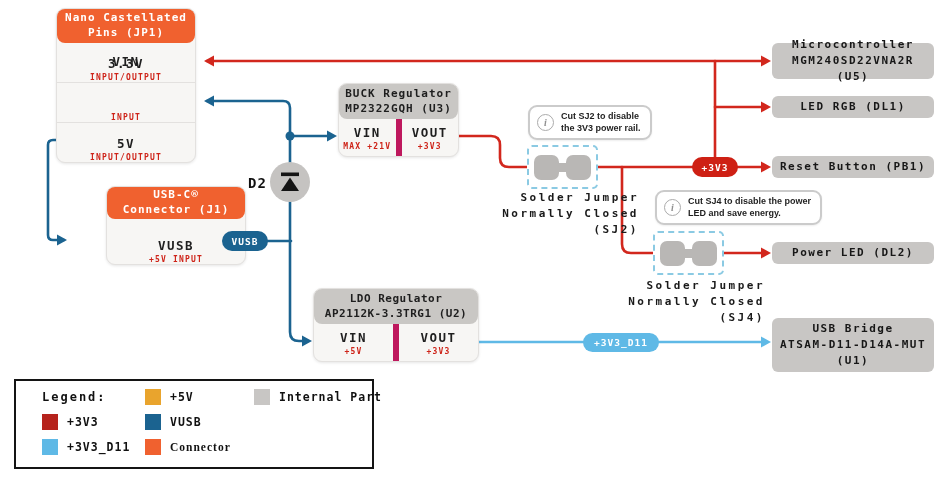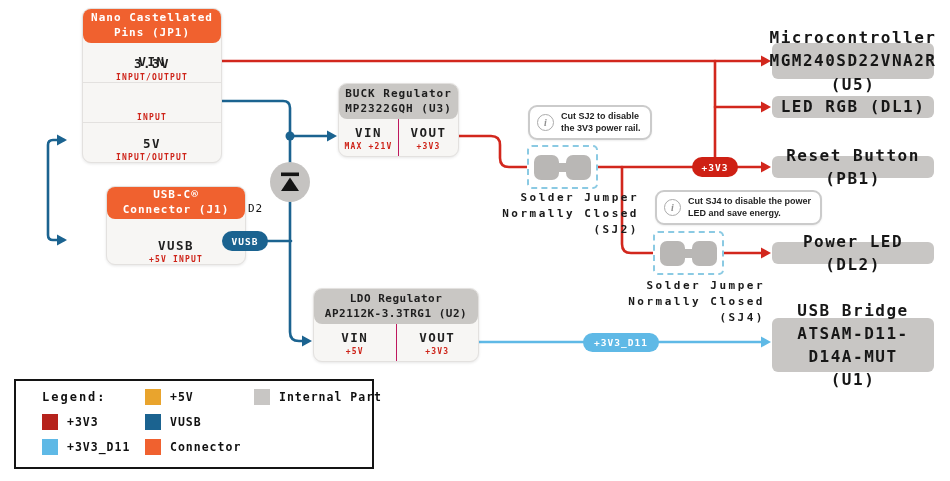--- a/index.html
+++ b/index.html
@@ -14,34 +14,34 @@
           border-radius:8px;color:#fff;font-weight:bold;font-size:11px;line-height:1.35;
           letter-spacing:1px;text-align:center;}
   .pinbox-header.gray{color:#1E1E1E;}
   .pinbox-header span{display:block;}
   .pin-row{display:flex;flex-direction:column;align-items:center;justify-content:flex-end;}
   .pin-row + .pin-row{border-top:1px solid #E3E1DF;}
   .pin-name{font-size:12.5px;font-weight:bold;color:#1F1F1F;letter-spacing:1.5px;}
   .pin-detail{font-size:8px;font-weight:bold;letter-spacing:1.2px;margin-top:2px;}
   .cells{display:flex;}
   .cell{flex:1;display:flex;flex-direction:column;align-items:center;justify-content:center;}
-  .cell + .cell{border-left:1px solid #be185d;}
+  .cell + .cell{border-left:6px solid #be185d;}
 
   
   .part{position:absolute;z-index:2;background:#C8C6C4;border-radius:6px;display:flex;
         flex-direction:column;align-items:center;justify-content:center;
-        font-size:16px;font-weight:bold;color:#171717;letter-spacing:1.5px;line-height:1.45;text-align:center;}
+        font-size:11px;font-weight:bold;color:#171717;letter-spacing:1.5px;line-height:1.45;text-align:center;}
   .part span{display:block;}
 
   
   .pill{position:absolute;z-index:3;border-radius:999px;display:flex;align-items:center;justify-content:center;
         color:#fff;font-size:9.5px;font-weight:bold;letter-spacing:1px;}
 
   
-  .d2-label{position:absolute;z-index:3;font-size:11px;font-weight:normal;color:#111;letter-spacing:1px;margin-top:27px;}
+  .d2-label{position:absolute;z-index:3;font-size:14px;font-weight:bold;color:#111;letter-spacing:1px;}
   .diode-wrap{position:absolute;z-index:3;width:40px;height:40px;}
 
   
   .jumper{position:absolute;z-index:3;width:71px;height:44px;border:2px dashed #8BCAE3;border-radius:5px;
           background:#fff;display:flex;align-items:center;justify-content:center;box-sizing:border-box;}
   .jumper .pad{width:25px;height:25px;background:#B9B7B5;border-radius:7px;}
   .jumper .bridge{width:11px;height:9px;background:#B9B7B5;margin:0 -2px;}
   .jumper-label{position:absolute;z-index:3;text-align:right;font-size:11px;font-weight:bold;color:#1A1A1A;
           letter-spacing:2.5px;line-height:1.45;}
   .jumper-label span{display:block;}
@@ -95,21 +95,21 @@
       <path d="M 771 61 l -10 -5.5 v 11 Z"></path>
       <path d="M 771 107 l -10 -5.5 v 11 Z"></path>
       <path d="M 771 167 l -10 -5.5 v 11 Z"></path>
       <path d="M 771 253 l -10 -5.5 v 11 Z"></path>
     </g>
 
     <path d="M 477 342 H 767" stroke="#5FB9E6" stroke-width="2.6" fill="none" stroke-linecap="round"></path>
     <path d="M 771 342 l -10 -5.5 v 11 Z" fill="#5FB9E6"></path>
   </svg>
 
-  <div class="pinbox" style="left:82px;top:8px;width:138px;">
+  <div class="pinbox" style="left:56px;top:8px;width:138px;">
     <div class="pinbox-header" style="height:34px;background:#F0612F;">
       <span>Nano Castellated</span>
       <span>Pins (JP1)</span>
     </div>
     <div class="pin-row" style="height:39px;">
       <div class="pin-name">3.3V</div>
       <div class="pin-detail" style="color: rgb(206, 35, 24);">INPUT/OUTPUT</div>
     </div>
     <div class="pin-row" style="height:39px;">
       <div class="pin-name">VIN</div>
@@ -253,19 +253,19 @@
     </div>
     <div class="legend-item" style="left:129px;top:33px;">
       <span class="legend-swatch" style="background-color: rgb(27, 99, 144);"></span>
       <span class="legend-label">VUSB</span>
     </div>
 
     <div class="legend-item" style="left:26px;top:58px;">
       <span class="legend-swatch" style="background-color: rgb(95, 185, 230);"></span>
       <span class="legend-label">+3V3_D11</span>
     </div>
-    <div class="legend-item" style="left:129px;top:58px;">
+    <div class="legend-item" style="left:129px;top:58px;font-family:Liberation Serif, serif;">
       <span class="legend-swatch" style="background-color: rgb(240, 97, 47);"></span>
       <span class="legend-label">Connector</span>
     </div>
   </div>
 
 </div>
 
 </body></html>

